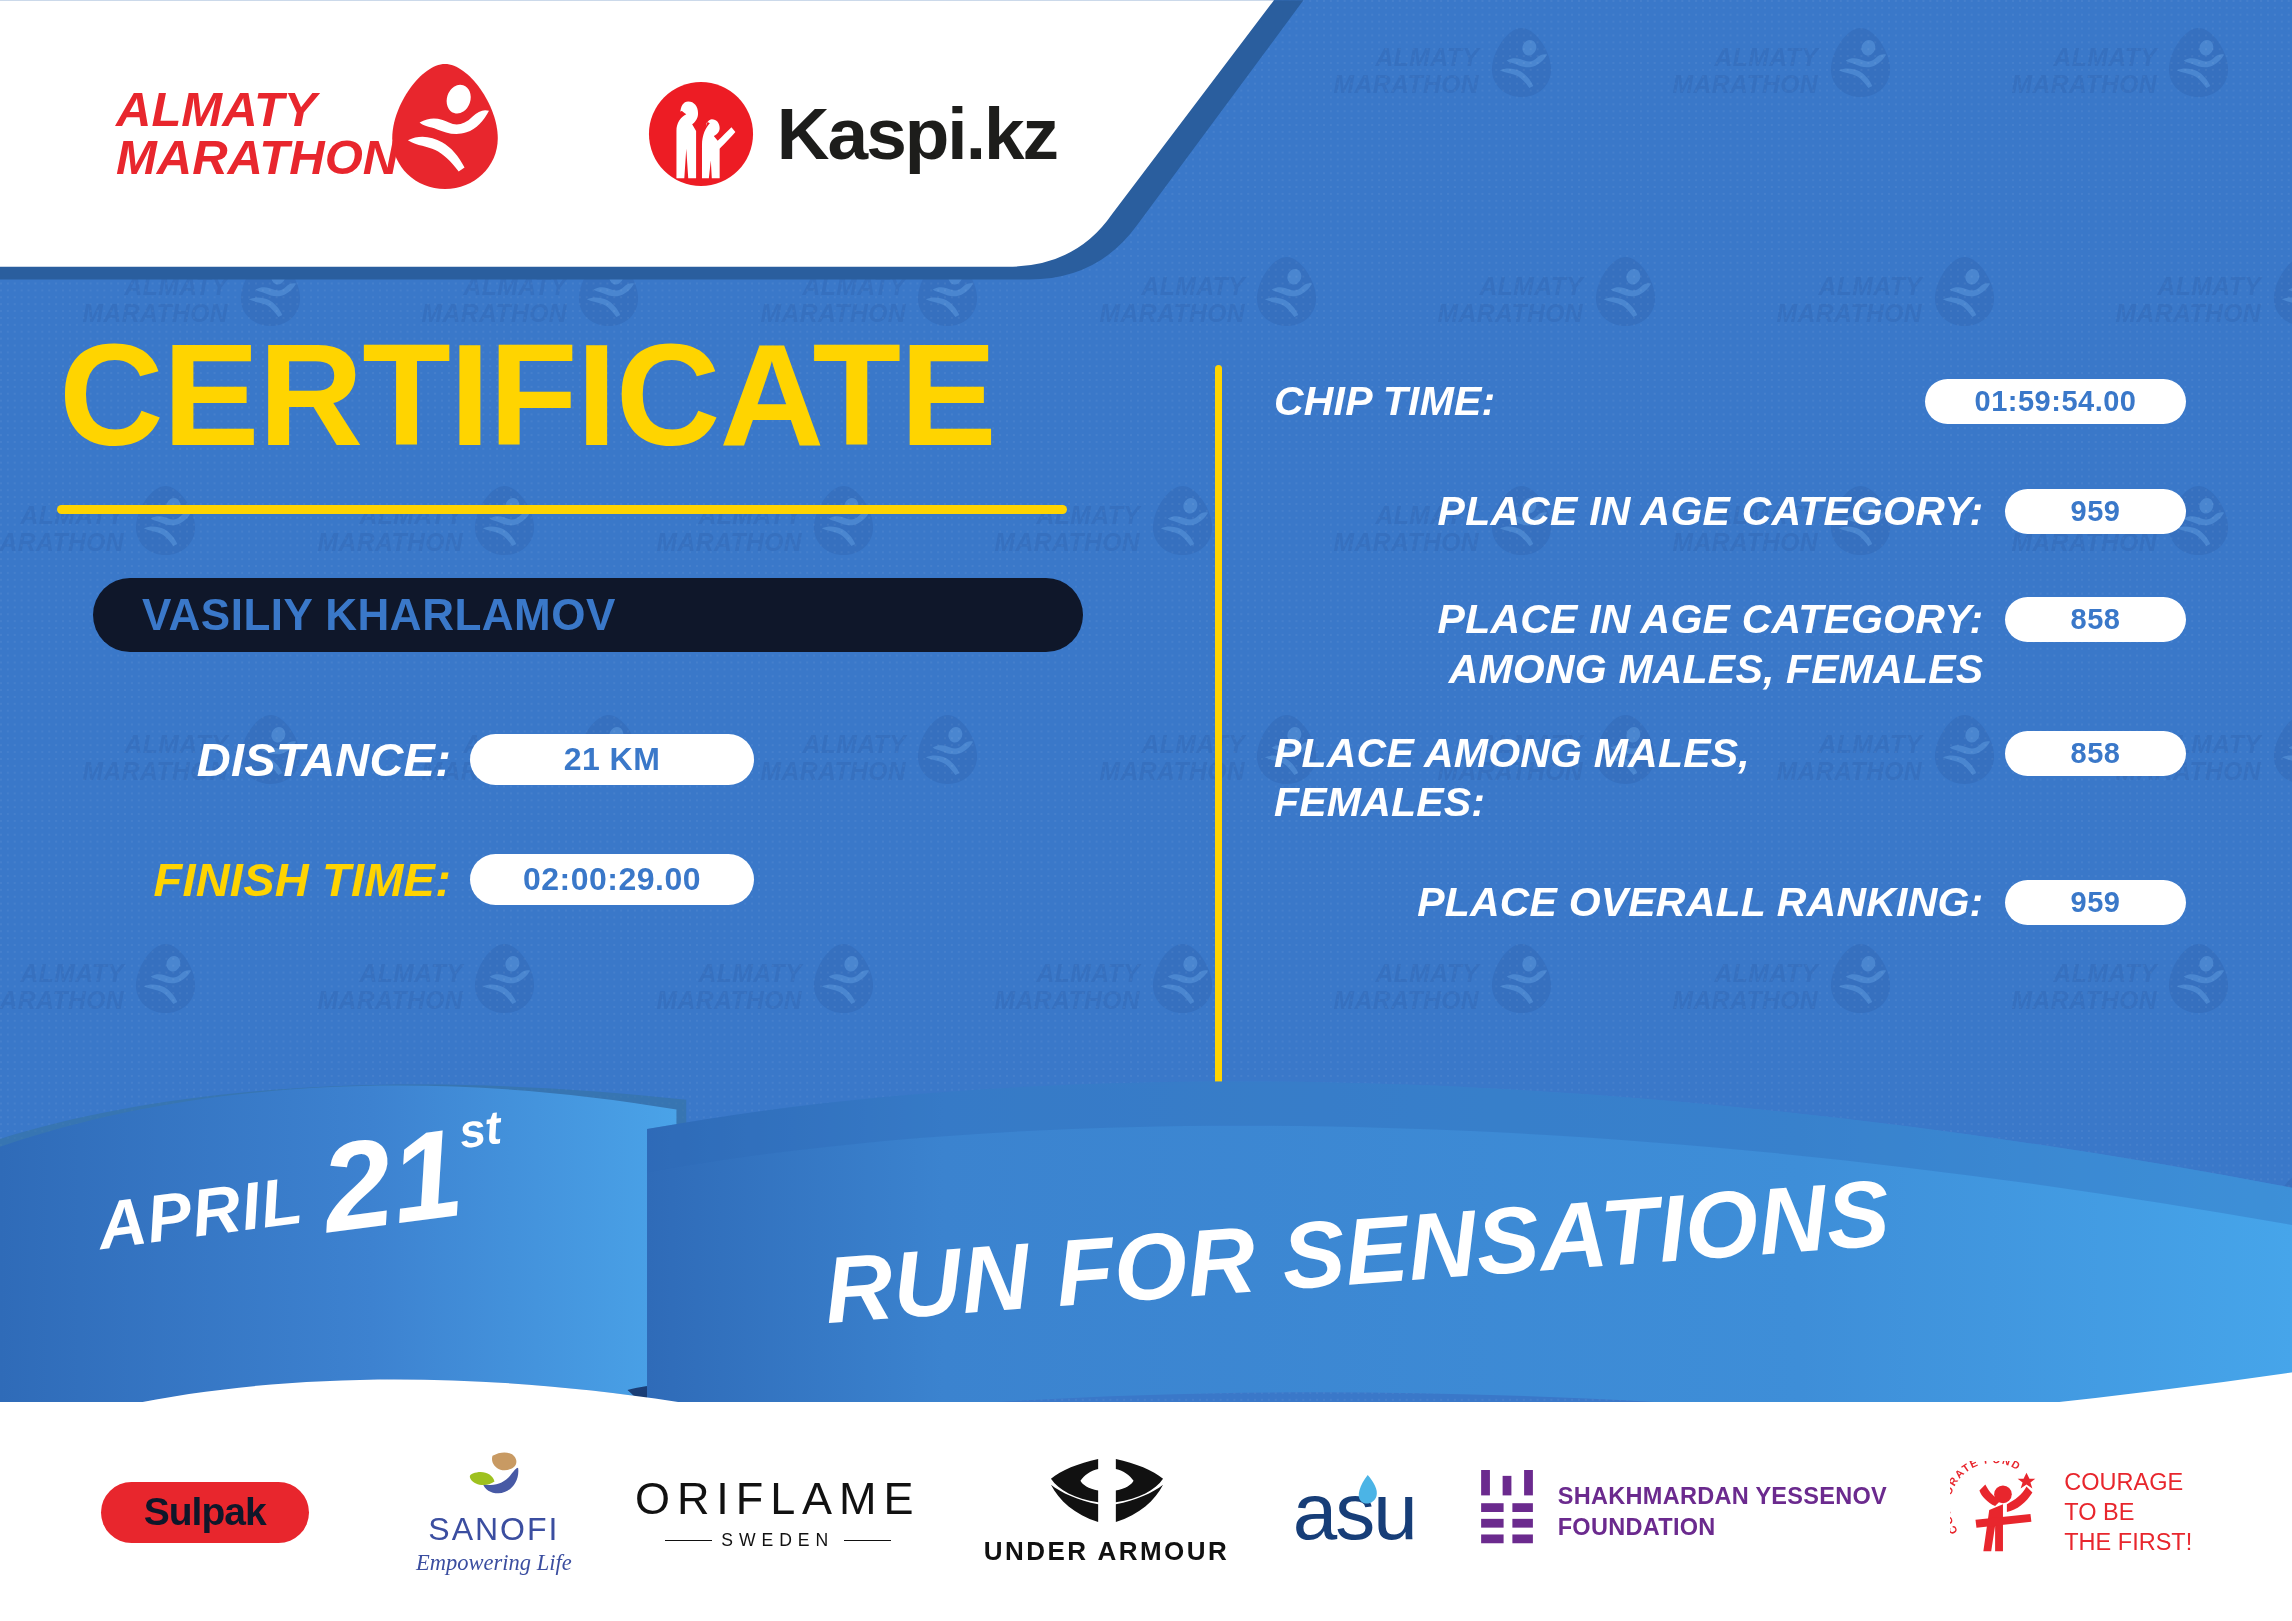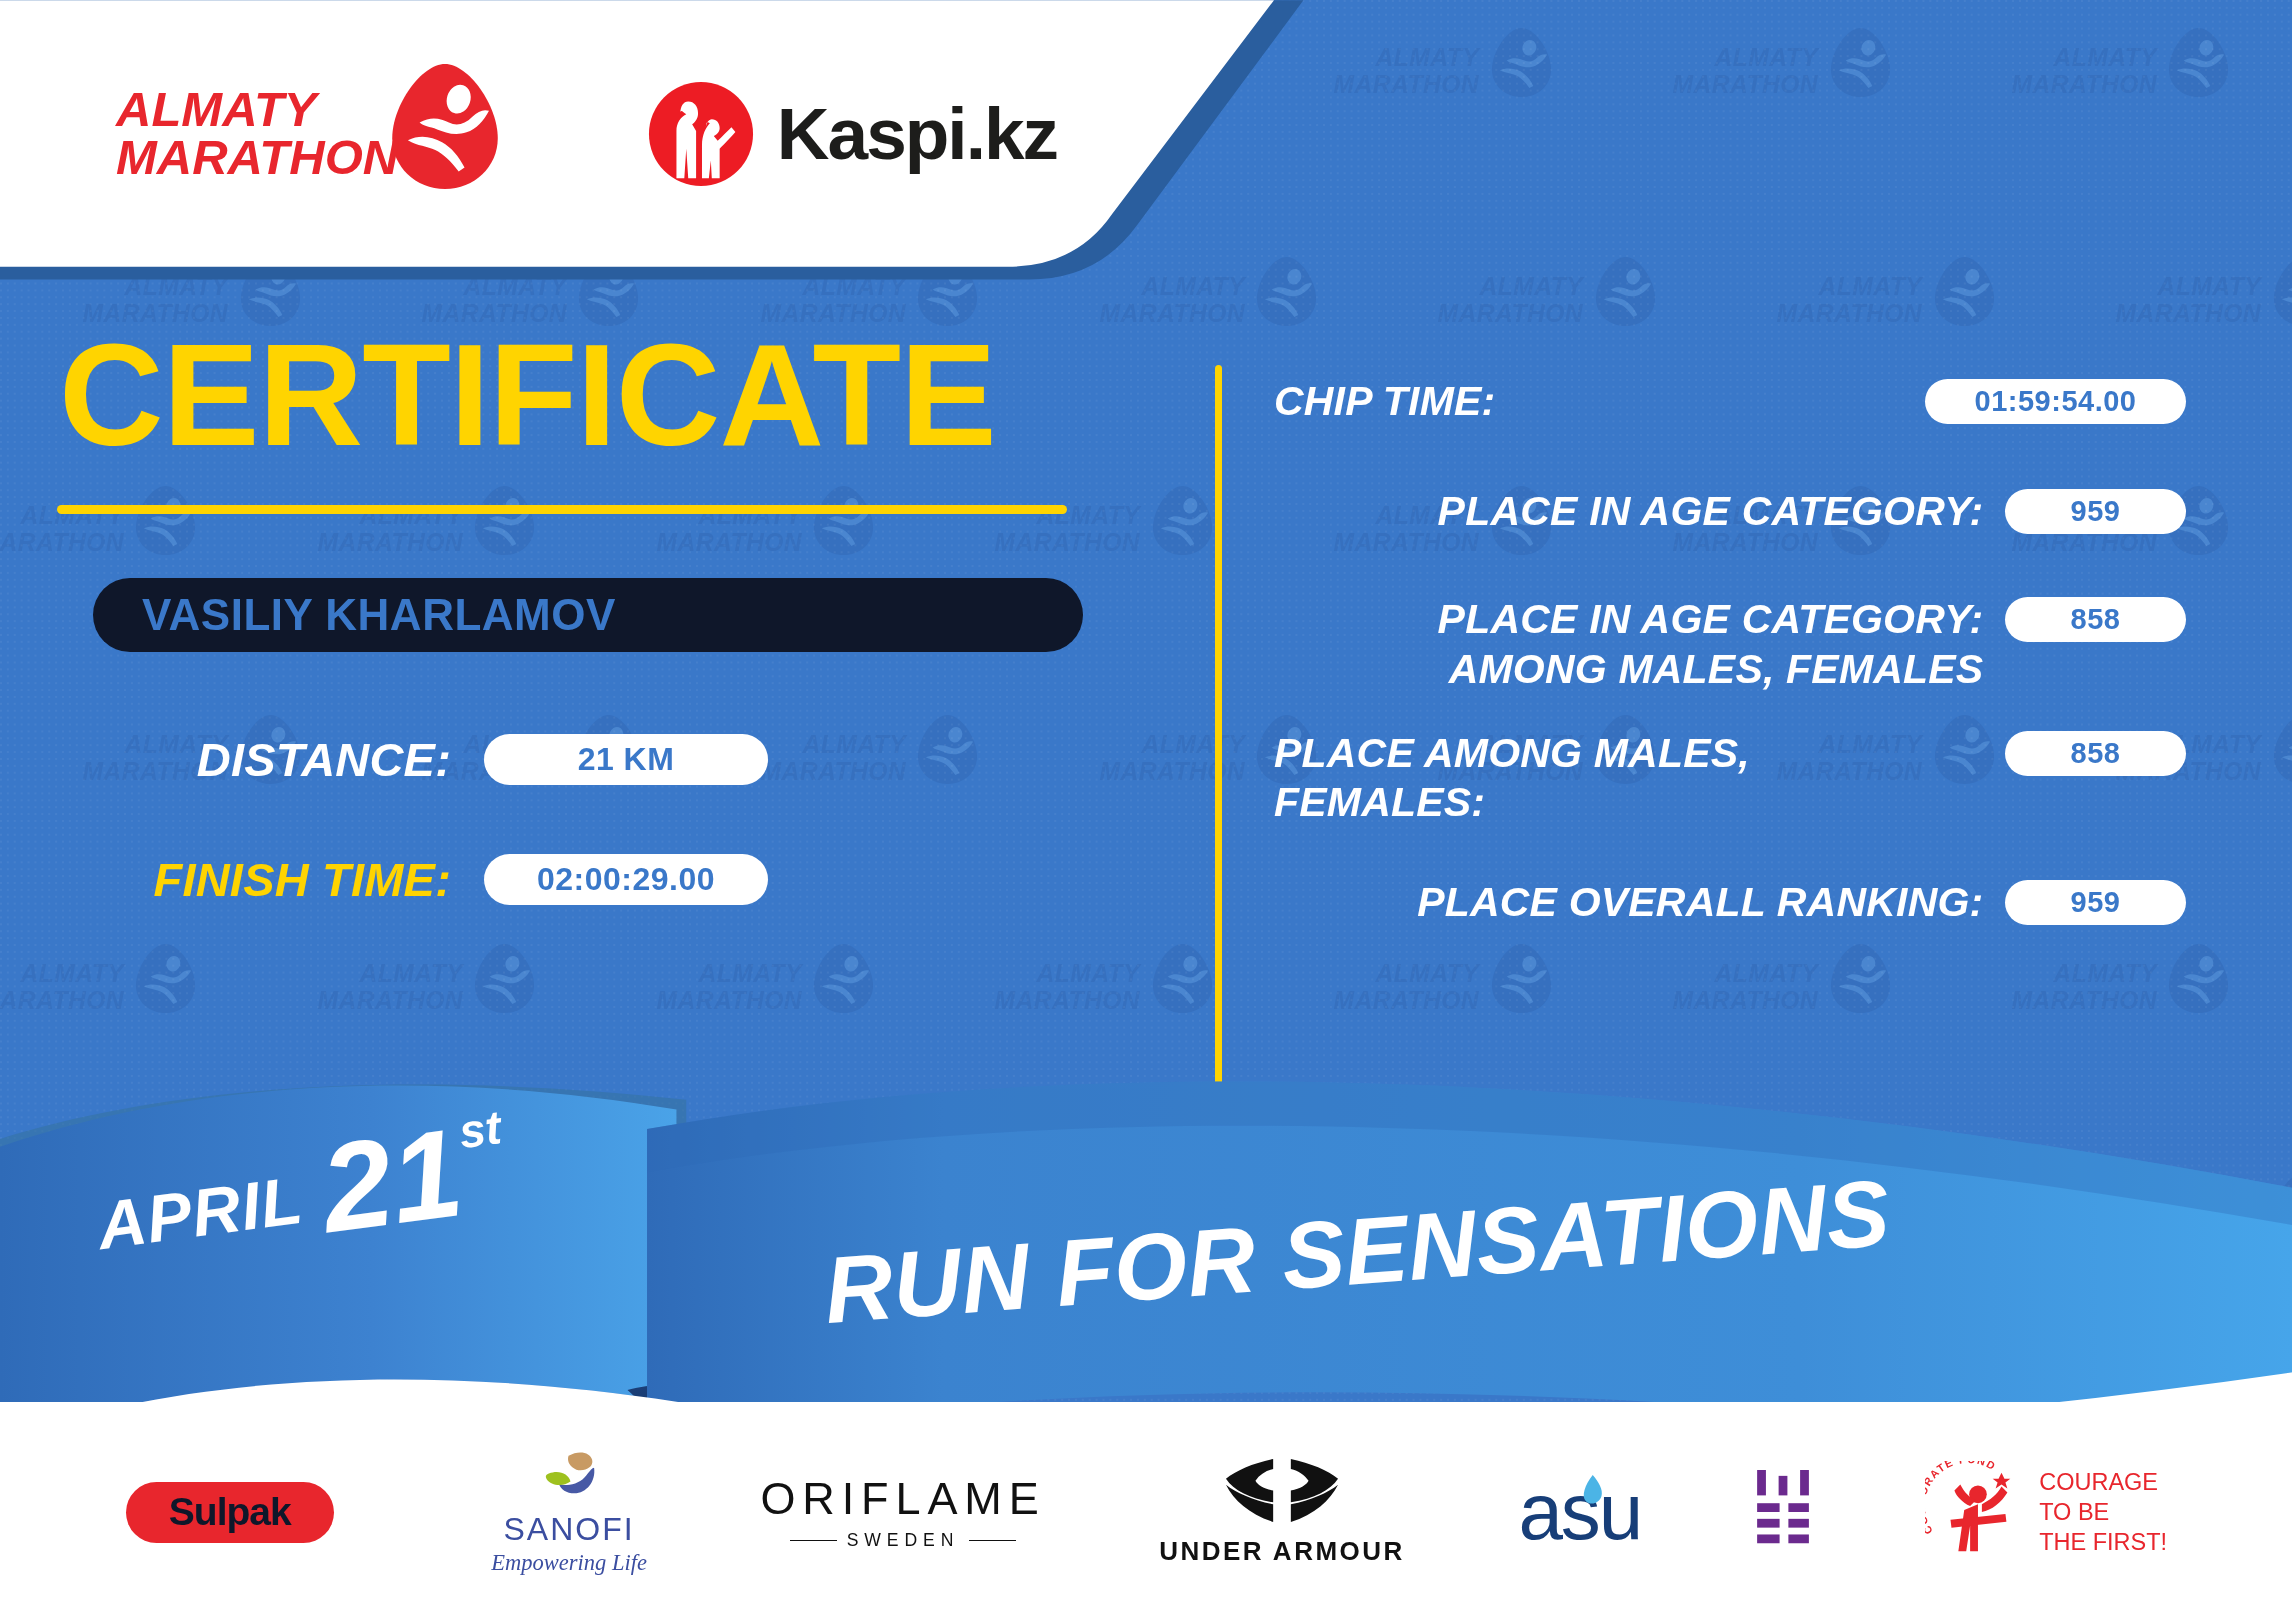--- a/index.html
+++ b/index.html
@@ -123,21 +123,21 @@
     border-radius: 37px;
     display:flex; align-items:center;
     padding-left: 49px;
   }
   .name-pill-text {
     color: #3a78c9; font-weight: 800; font-size: 44px;
     letter-spacing: 0.5px; white-space:nowrap;
   }
 
   .metric-row {
-    display:flex; align-items:center; gap: 33px;
+    display:flex; align-items:center; gap: 19px;
     margin-left: 93px;
   }
   .metric-row.r1 { margin-top: 80px; }
   .metric-row.r2 { margin-top: 65px; }
   .metric-label {
     font-weight: 800; font-style: italic;
     font-size: 47px; letter-spacing: 0.2px;
     white-space: nowrap;
     width: 358px; text-align: right;
   }
@@ -1169,20 +1169,24 @@
           <rect x="24" y="6" width="9" height="20" fill="#6b2a8e"></rect>
           <rect x="46" y="0" width="9" height="26" fill="#6b2a8e"></rect>
           <rect x="2" y="34" width="23" height="9" fill="#6b2a8e"></rect>
           <rect x="34" y="34" width="21" height="9" fill="#6b2a8e"></rect>
           <rect x="2" y="50" width="23" height="9" fill="#6b2a8e"></rect>
           <rect x="34" y="50" width="21" height="9" fill="#6b2a8e"></rect>
           <rect x="2" y="66" width="23" height="9" fill="#6b2a8e"></rect>
           <rect x="34" y="66" width="21" height="9" fill="#6b2a8e"></rect>
         </svg>
       </div>
+      <div class="shakh-text">
+        <div>SHAKHMARDAN YESSENOV</div>
+        <div>FOUNDATION</div>
+      </div>
     </div>
 
     <div class="sp sp-courage">
       <div class="cf-mark">
         <svg viewBox="0 0 104 104" xmlns="http://www.w3.org/2000/svg">
           <defs>
             <path id="arcPath" d="M10,74 A44,44 0 0 1 78,18"></path>
           </defs>
           <text font-size="11" font-weight="700" fill="#e8262d" font-family="Liberation Sans, sans-serif" letter-spacing="1.5">
             <textPath href="#arcPath" startOffset="2%">CORPORATE FUND</textPath>

